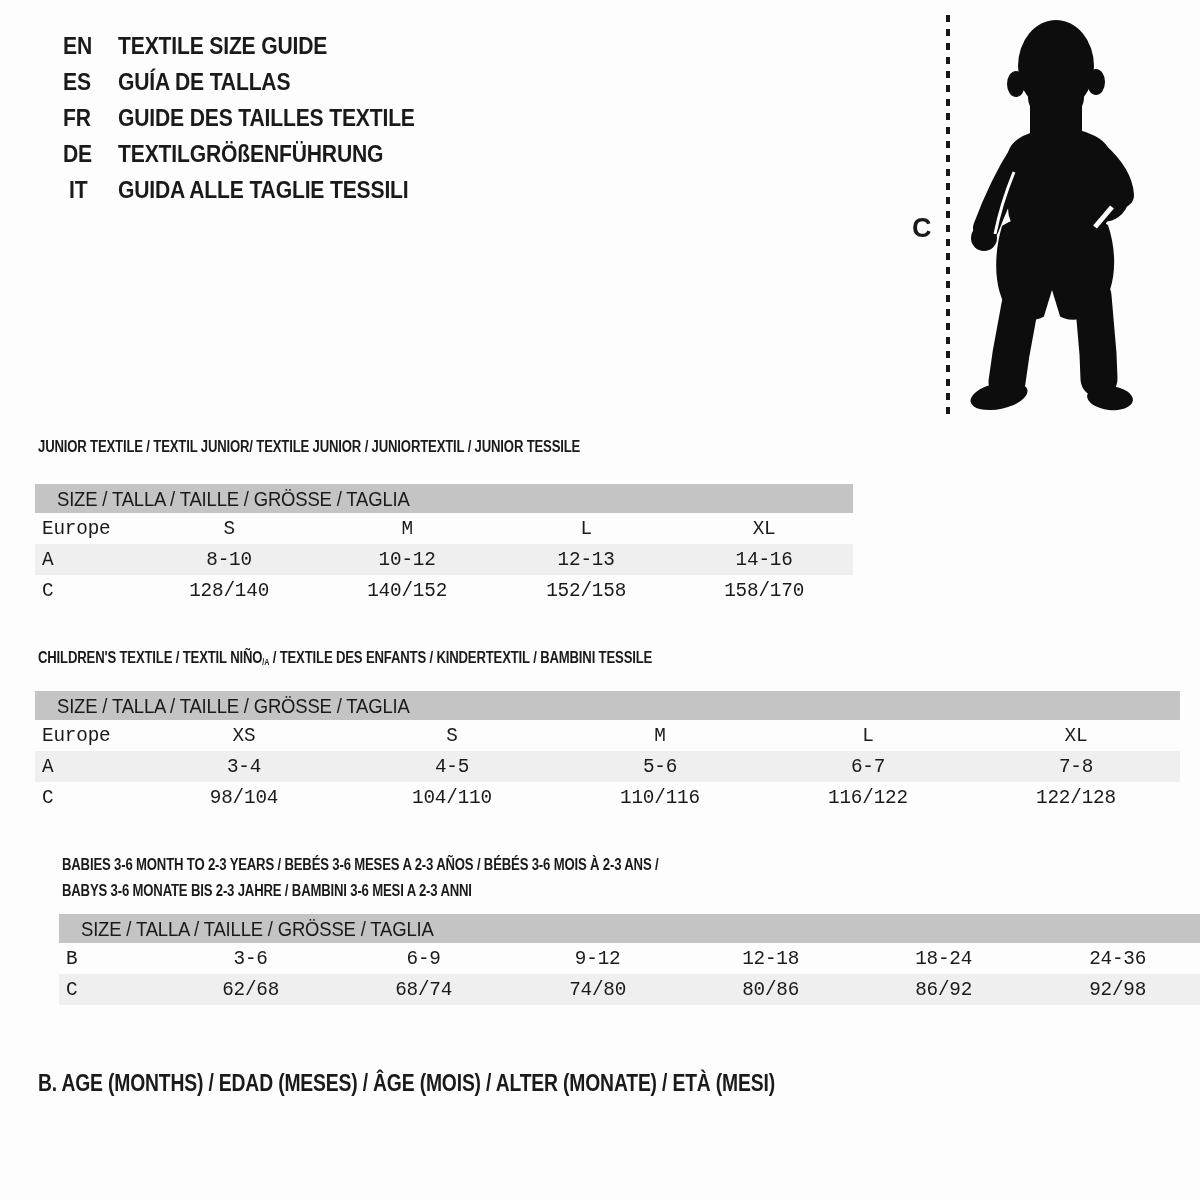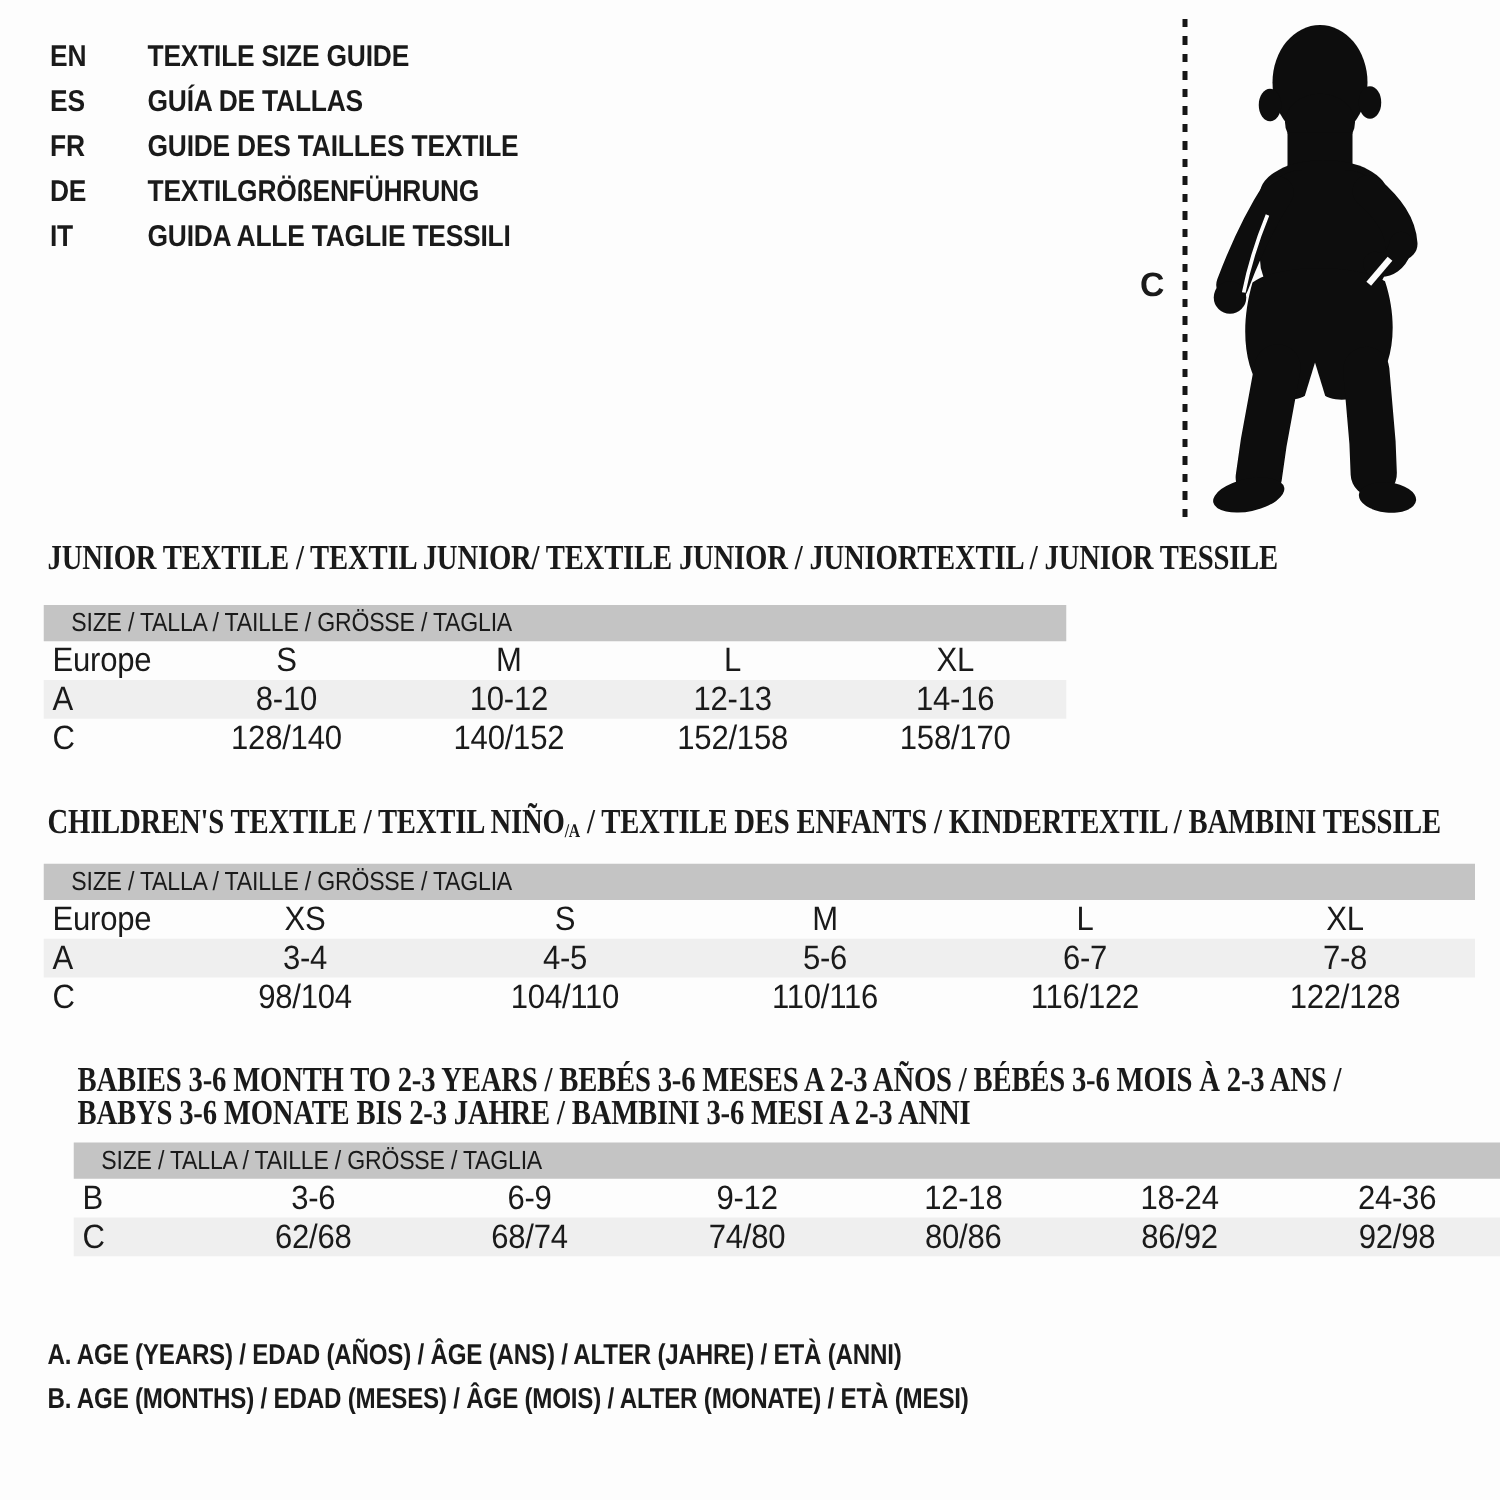--- a/index.html
+++ b/index.html
@@ -5,46 +5,46 @@
   html,body { margin:0; padding:0; }
   .page {
     position:relative; width:1200px; height:1200px; overflow:hidden;
     background:var(--bg,#fdfdfd); color:var(--txt,#1a1a1a);
     font-family:"Liberation Sans", sans-serif;
     letter-spacing:-0.2px;
   }
   .cond { display:inline-block; white-space:nowrap; transform-origin:0 50%; }
 
   
-  .lang-block { position:absolute; left:40px; top:28px; }
+  .lang-block { position:absolute; left:40px; top:28px;text-align:center; }
   .lang-row { display:flex; height:36px; align-items:center; font-weight:700; font-size:24px; }
   .lang-code { width:78px; }
   .lang-row .cond { transform:scaleX(0.88); }
 
   
   .dash-line { position:absolute; left:946px; top:15px; width:4px; height:400px;
     background:repeating-linear-gradient(180deg,#161616 0 7px,transparent 7px 14px); }
   .measure-c { position:absolute; left:912px; top:213px; font-size:27px; font-weight:700; }
   .toddler { position:absolute; left:958px; top:14px; width:180px; height:398px; }
 
   
   .section { position:absolute; left:35px; }
   #sec-junior   { top:434px; width:818px; }
   #sec-children { top:645px; width:1145px; }
   #sec-babies   { top:852px; width:1145px;margin-left:24px; }
-  .sec-title { font-weight:700; font-size:28px; height:26px; line-height:26px; padding-left:3px;font-family:Liberation Serif, serif; }
+  .sec-title { font-weight:700; font-size:16px; height:26px; line-height:26px; padding-left:3px; }
   .sec-title .cond { transform:scaleX(0.82); }
   .title-sub { font-size:0.55em; vertical-align:-0.25em; }
   #sec-junior .thead   { margin-top:24px; }
   #sec-children .thead { margin-top:20px; }
   #sec-babies .thead   { margin-top:10px; }
   .thead { background:var(--bar,#c4c4c4); height:29px; display:flex; align-items:center;
     padding-left:22px; font-size:21px; }
   .thead .cond { transform:scaleX(0.88); }
-  .trow { display:flex; align-items:center; height:31px; font-size:27px; }
+  .trow { display:flex; align-items:center; height:31px; font-size:21px;font-family:Liberation Mono, monospace; }
   .trow.stripe { background:var(--stripe,#efefef); }
   .tlabel { width:105px; padding-left:7px; box-sizing:border-box; }
   .tlabel .cond { transform:scaleX(0.92); }
   .cells { flex:1; display:flex; }
   .cell { flex:1; text-align:center; transform:scaleX(0.92); }
 
   
   .legend { position:absolute; left:38px; top:1066px; }
   .legend-line { height:34.5px; line-height:34.5px; font-weight:700; font-size:23px; }
   .legend-line .cond { transform:scaleX(0.84); }
@@ -219,17 +219,16 @@
           <span class="cell">68/74</span>
           <span class="cell">74/80</span>
           <span class="cell">80/86</span>
           <span class="cell">86/92</span>
           <span class="cell">92/98</span>
         </span>
     </div>
   </div>
 
   <div class="legend">
-    <div class="legend-line"><span class="cond">A. AGE (YEARS) / EDAD (AÑOS) / ÂGE (ANS) / ALTER (JAHRE) / ETÀ (ANNI)</span></div>
     <div class="legend-line"><span class="cond">B. AGE (MONTHS) / EDAD (MESES) / ÂGE (MOIS) / ALTER (MONATE) / ETÀ (MESI)</span></div>
   </div>
 
 </div>
 
 </body></html>

